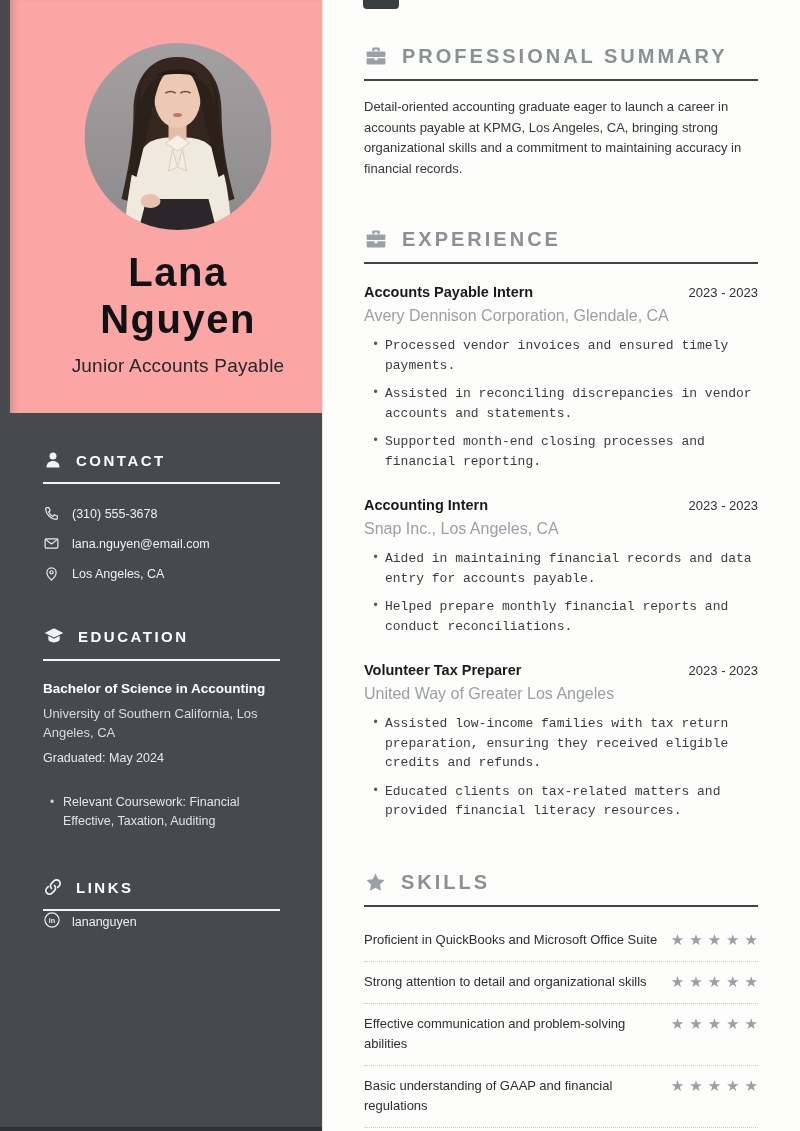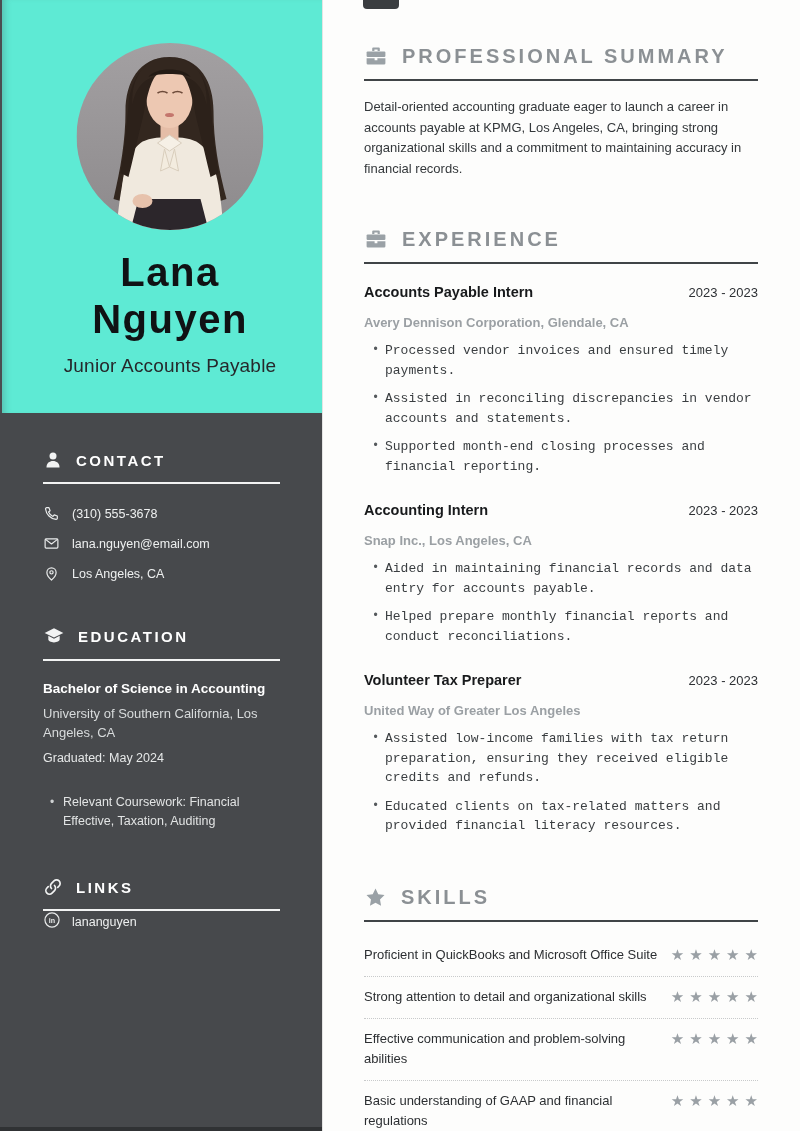--- a/index.html
+++ b/index.html
@@ -8,21 +8,21 @@
     font-family:"Liberation Sans",sans-serif;overflow:hidden;
     -webkit-font-smoothing:antialiased;
   }
   .page{position:absolute;inset:0;}
 
   
   .sidebar{position:absolute;left:0;top:0;width:322px;height:1131px;background:#47494c;}
   .sidebar-footer-strip{position:absolute;left:0;bottom:0;width:322px;height:4px;background:#303234;}
 
   .profile-panel{
-    position:absolute;left:0;top:0;width:340px;height:413px;background:#5eead4;
+    position:absolute;left:8px;top:0;width:340px;height:413px;background:#fca5a5;
     box-shadow:inset 2px 0 0 #4a4d50, inset 9px 0 6px -4px rgba(70,75,78,.25);
   }
   .photo{
     position:absolute;top:43px;left:50%;transform:translateX(-50%);
     width:187px;height:187px;border-radius:50%;overflow:hidden;
   }
   .photo svg{display:block;width:100%;height:100%;}
   .name{
     position:absolute;top:249px;left:0;width:100%;text-align:center;
     font-size:40px;line-height:47px;font-weight:bold;color:#101214;letter-spacing:1.5px;
@@ -75,21 +75,21 @@
   }
   .m-heading .ico{flex:0 0 auto;display:flex;}
   .summary-text{margin:16px 0 0;font-size:13px;line-height:20.5px;color:#34383b;}
 
   .exp-heading{margin-top:48px;}
   .job{margin-top:20px;}
   .job + .job{margin-top:26px;}
   .job-head{display:flex;justify-content:space-between;align-items:baseline;}
   .job-title{font-size:14.5px;font-weight:bold;color:#181a1c;}
   .job-dates{font-size:13px;color:#2d3034;white-space:nowrap;}
-  .job-company{margin-top:15px;font-size:13px;font-weight:bold;color:#9ba0a4;}
+  .job-company{margin-top:7px;font-size:16px;font-weight:normal;color:#9ba0a4;}
   .job-bullets{list-style:none;margin:11px 0 0;padding:0;}
   .job-bullets li{
     position:relative;padding-left:21px;margin-bottom:9px;
     font-size:13px;line-height:19.5px;color:#3a3e41;font-family:Liberation Mono, monospace;
   }
   .job-bullets li::before{content:"•";position:absolute;left:8px;top:0;color:#55595c;font-size:12px;}
 
   .skills-heading{margin-top:50px;}
   .skills-list{margin-top:13px;}
   .skill-row{

